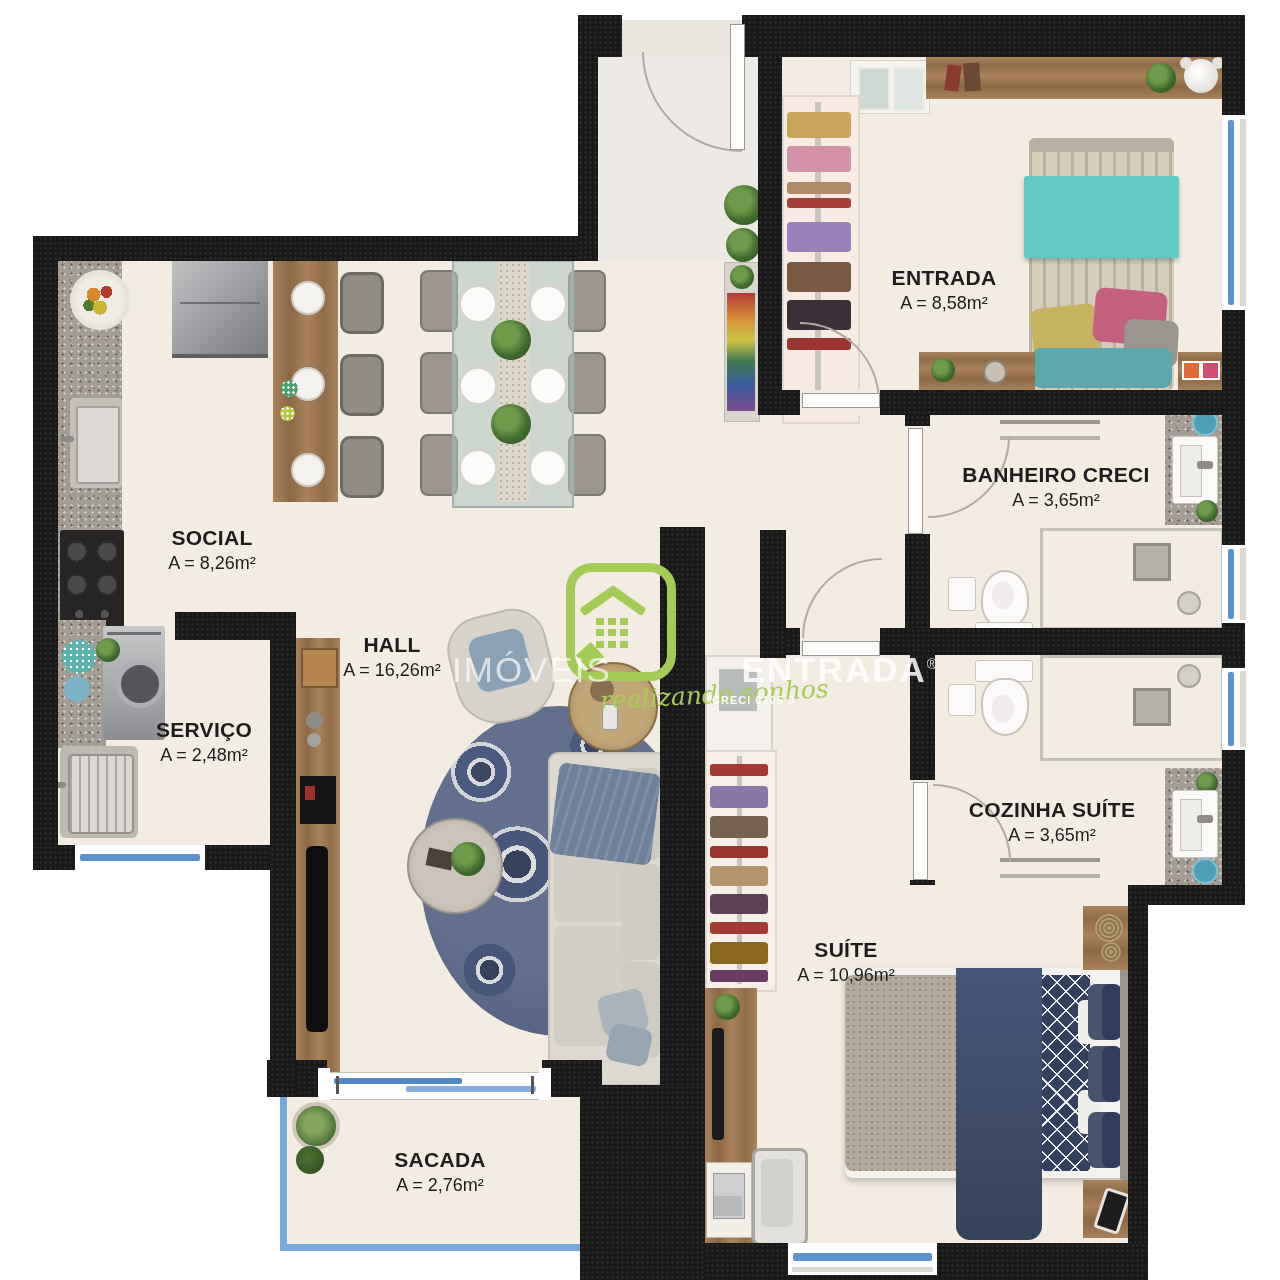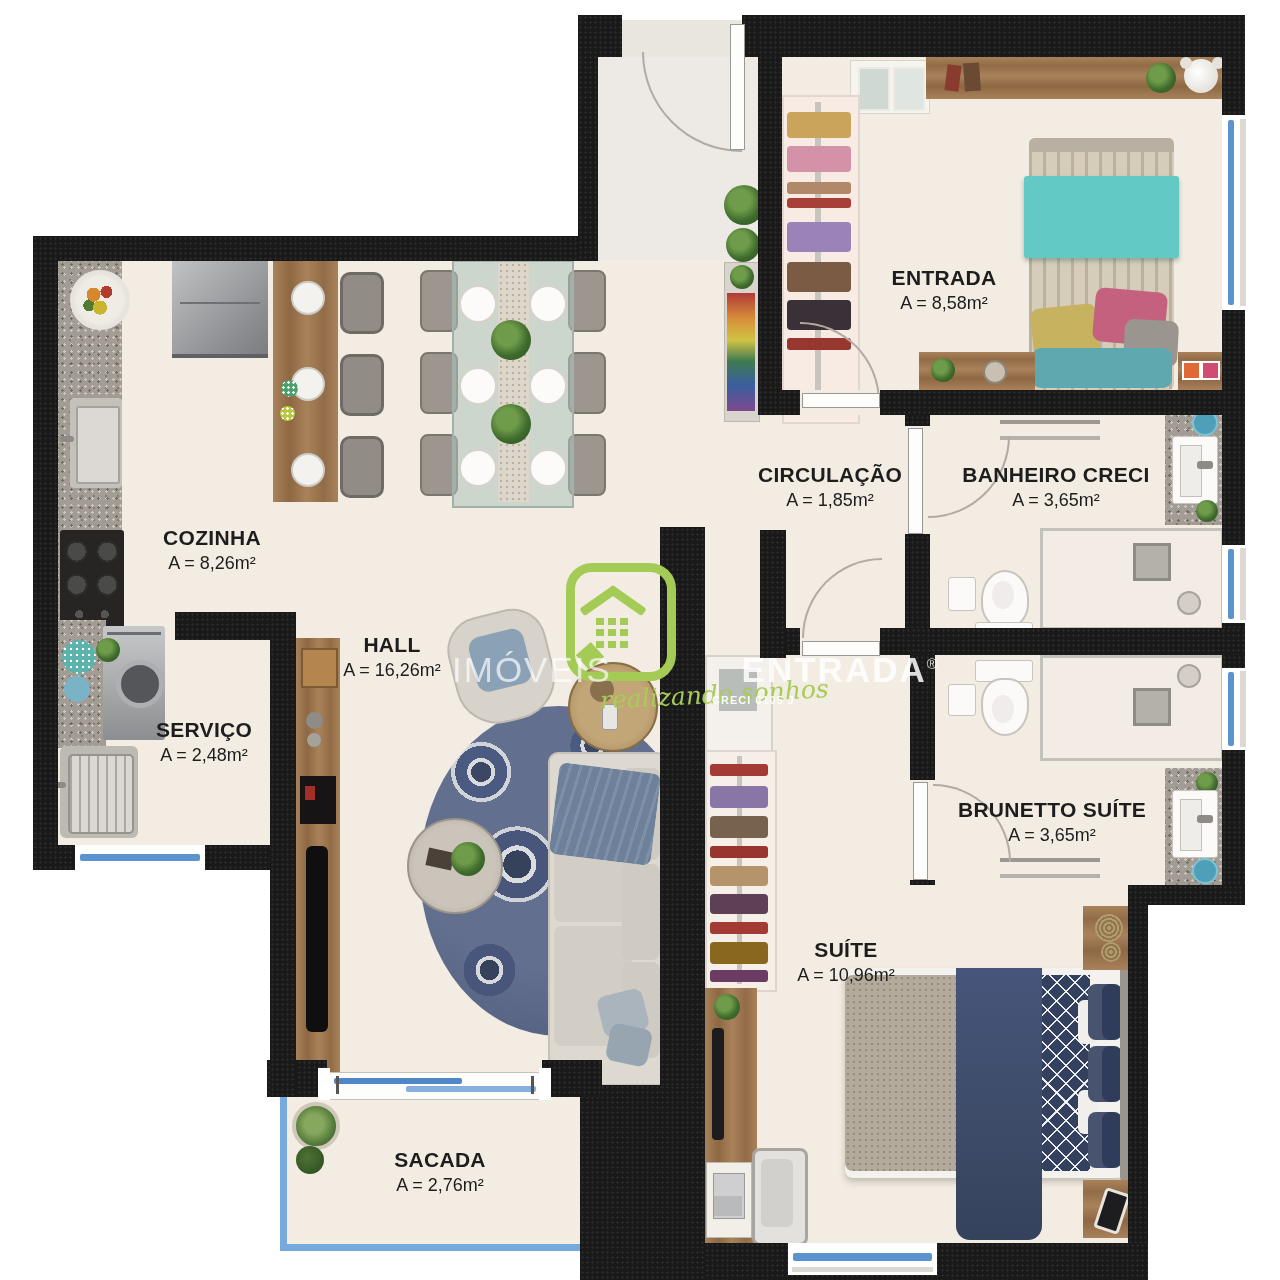--- a/index.html
+++ b/index.html
@@ -386,42 +386,38 @@
     <div class="abs" style="left:8px;top:3px;width:3px;height:18px;background:#555"></div>
     <div class="abs" style="left:203px;top:3px;width:3px;height:18px;background:#555"></div>
   </div>
   <div class="abs" style="left:318px;top:1068px;width:12px;height:32px;background:#fff"></div>
   <div class="abs" style="left:539px;top:1068px;width:12px;height:32px;background:#fff"></div>
 
   <div class="room-label" style="left:944px;top:266px">
     <div class="rn">ENTRADA</div>
     <div class="ra">A = 8,58m²</div>
   </div>
-  <div class="room-label" style="left:830px;top:463px">
-    <div class="rn">CIRCULAÇÃO</div>
-    <div class="ra">A = 1,85m²</div>
-  </div>
   <div class="room-label" style="left:1056px;top:463px">
     <div class="rn">BANHEIRO CRECI</div>
     <div class="ra">A = 3,65m²</div>
   </div>
   <div class="room-label" style="left:212px;top:526px">
-    <div class="rn">COZINHA</div>
+    <div class="rn">SOCIAL</div>
     <div class="ra">A = 8,26m²</div>
   </div>
   <div class="room-label" style="left:392px;top:633px">
     <div class="rn">HALL</div>
     <div class="ra">A = 16,26m²</div>
   </div>
   <div class="room-label" style="left:204px;top:718px">
     <div class="rn">SERVIÇO</div>
     <div class="ra">A = 2,48m²</div>
   </div>
   <div class="room-label" style="left:1052px;top:798px">
-    <div class="rn">BRUNETTO SUÍTE</div>
+    <div class="rn">COZINHA SUÍTE</div>
     <div class="ra">A = 3,65m²</div>
   </div>
   <div class="room-label" style="left:846px;top:938px">
     <div class="rn">SUÍTE</div>
     <div class="ra">A = 10,96m²</div>
   </div>
   <div class="room-label" style="left:440px;top:1148px">
     <div class="rn">SACADA</div>
     <div class="ra">A = 2,76m²</div>
   </div>

